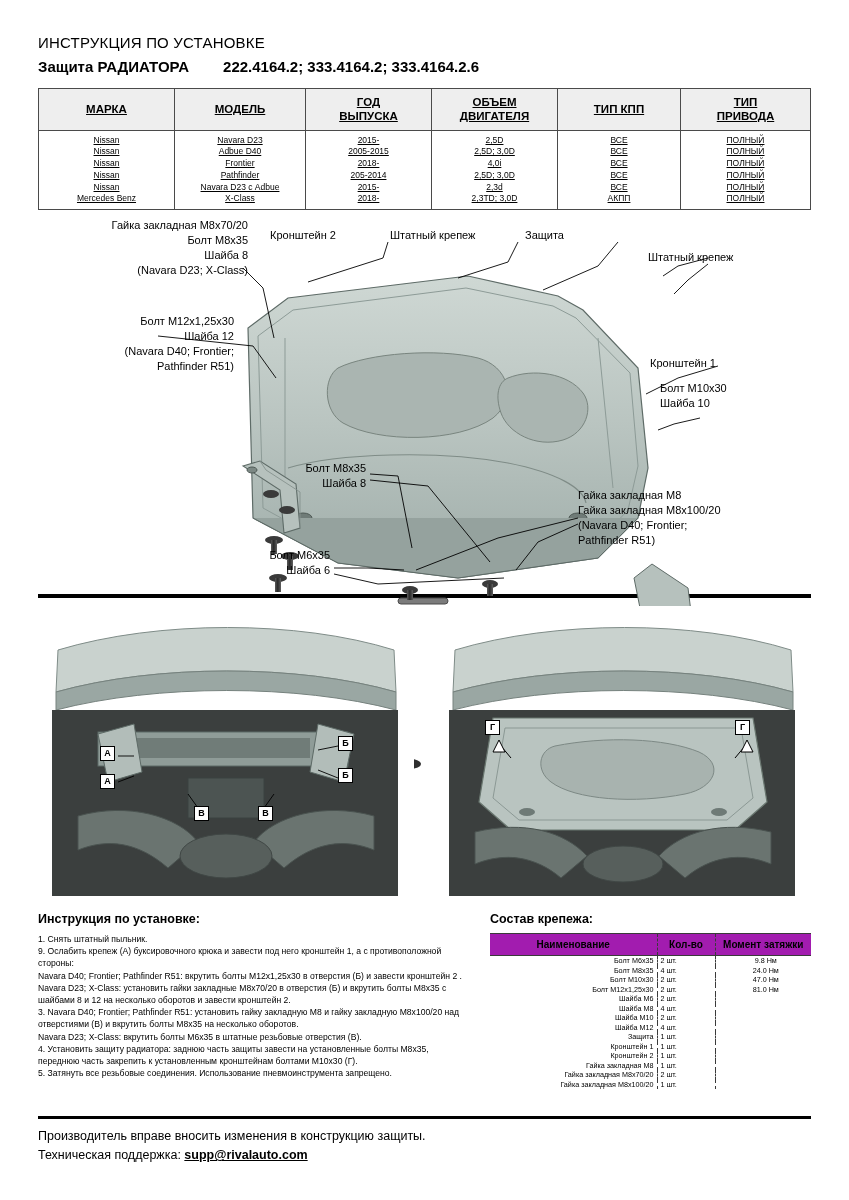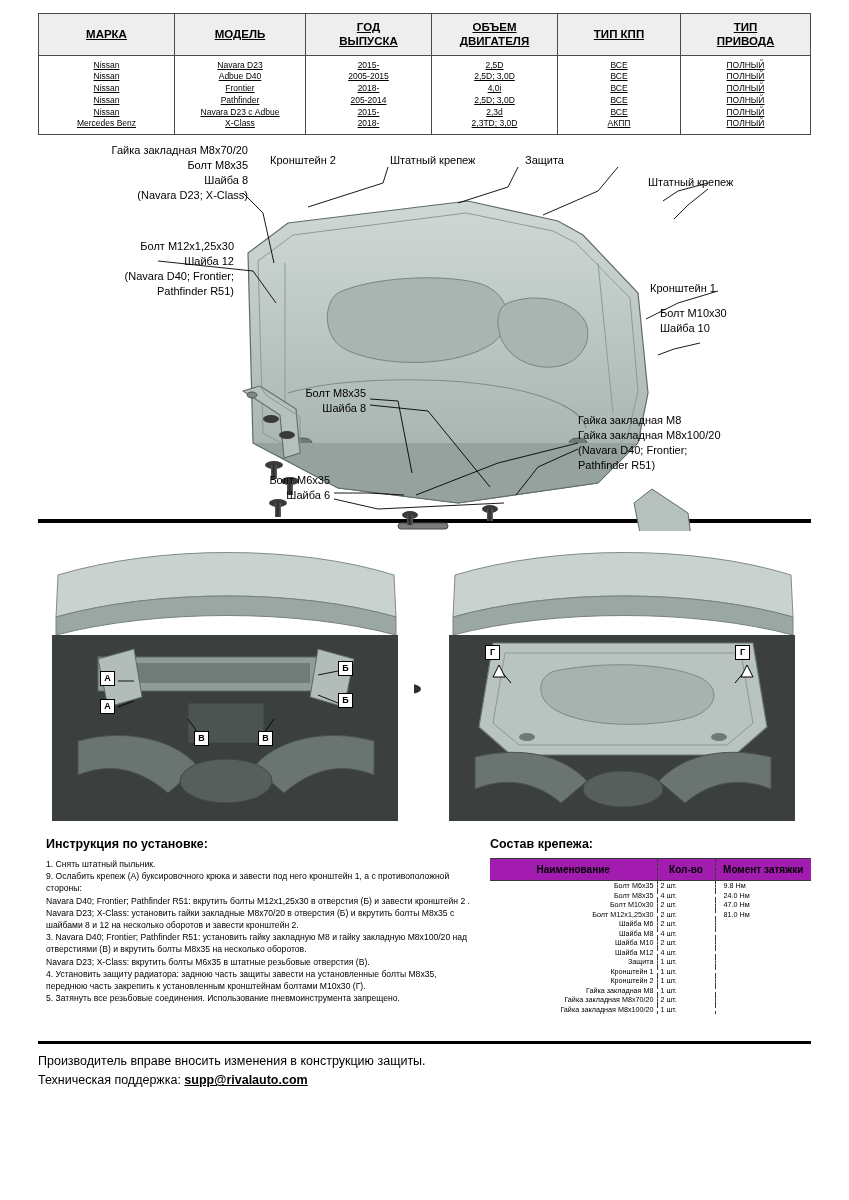--- a/index.html
+++ b/index.html
@@ -59,48 +59,54 @@
   .photo.left { left: 0; }
   .photo.right { left: 397px; }
   .marker {
     position: absolute; width: 15px; height: 15px; background:#fff;
     border: 1px solid #000; font-size: 9px; line-height: 13px; text-align:center;
     font-weight: bold;
   }
 
   
   .bottom { position: relative; width: 773px; margin-top: 6px; }
-  .b-left { position:absolute; left:8px; top:0; width: 430px; }
+  .b-left { position:absolute; left:0; top:0; width: 430px; }
   .b-right { position:absolute; left: 452px; top:0; width: 321px; }
   .b-title { font-size: 12.5px; font-weight: bold; margin-bottom: 7px; }
   .b-steps { font-size: 8.6px; line-height: 1.42; }
   .b-steps p { margin: 0 0 0 0; }
 
   table.fast { width: 321px; border-collapse: collapse; }
   table.fast th {
     background:#a21caf; border-top:1px solid #3a3a3a; border-bottom:1px solid #3a3a3a;
     font-size: 10px; font-weight: bold; padding: 5px 3px; text-align:center;
   }
   table.fast th.c1 { border-right: 1px dashed #3a3a3a; }
   table.fast th.c2 { border-right: 1px dashed #3a3a3a; }
   table.fast td { font-size: 7.2px; padding: 0 3px; line-height: 1.32; }
   table.fast td.c0 { text-align: right; }
   table.fast td.c1 { text-align: left; border-left: 1px dashed #3a3a3a; border-right:1px dashed #3a3a3a; width: 58px;}
-  table.fast td.c2 { text-align: left; padding-left: 8px; width: 96px;}
+  table.fast td.c2 { text-align: center; padding-left: 8px; width: 96px;}
 
   
   .footer-rule { width: 773px; height: 3px; background:#000; margin-top: 8px; }
   .footer { width: 773px; margin-top: 8px; font-size: 12.5px; line-height: 1.55; }
   .footer .mail { font-weight: bold; text-decoration: underline; }
 </style>
 </head>
 <body>
 
 <div class="page">
 
+  <div class="hdr">
+    <div class="hdr-line1">ИНСТРУКЦИЯ ПО УСТАНОВКЕ</div>
+    <div class="hdr-line2">
+      <span>Защита РАДИАТОРА</span><span class="codes">222.4164.2; 333.4164.2; 333.4164.2.6</span>
+    </div>
+  </div>
 
   <table class="spec">
     <thead>
       <tr>
         <th style="width:136px">МАРКА</th>
         <th style="width:131px">МОДЕЛЬ</th>
         <th style="width:126px">ГОД<br>ВЫПУСКА</th>
         <th style="width:126px">ОБЪЕМ<br>ДВИГАТЕЛЯ</th>
         <th style="width:123px">ТИП КПП</th>
         <th>ТИП<br>ПРИВОДА</th>

